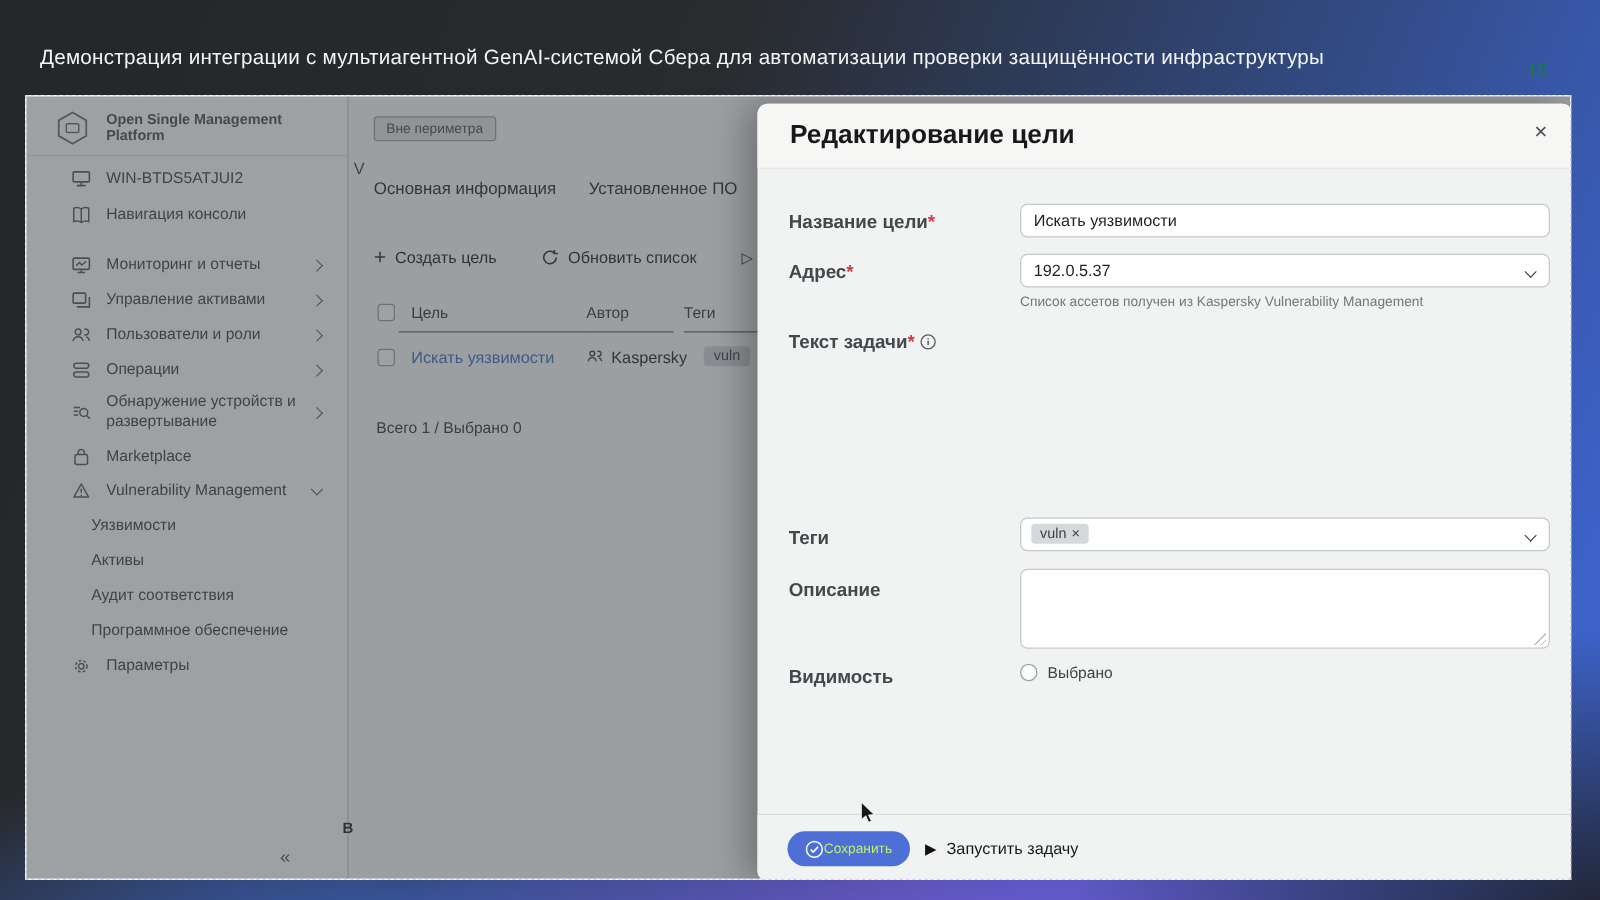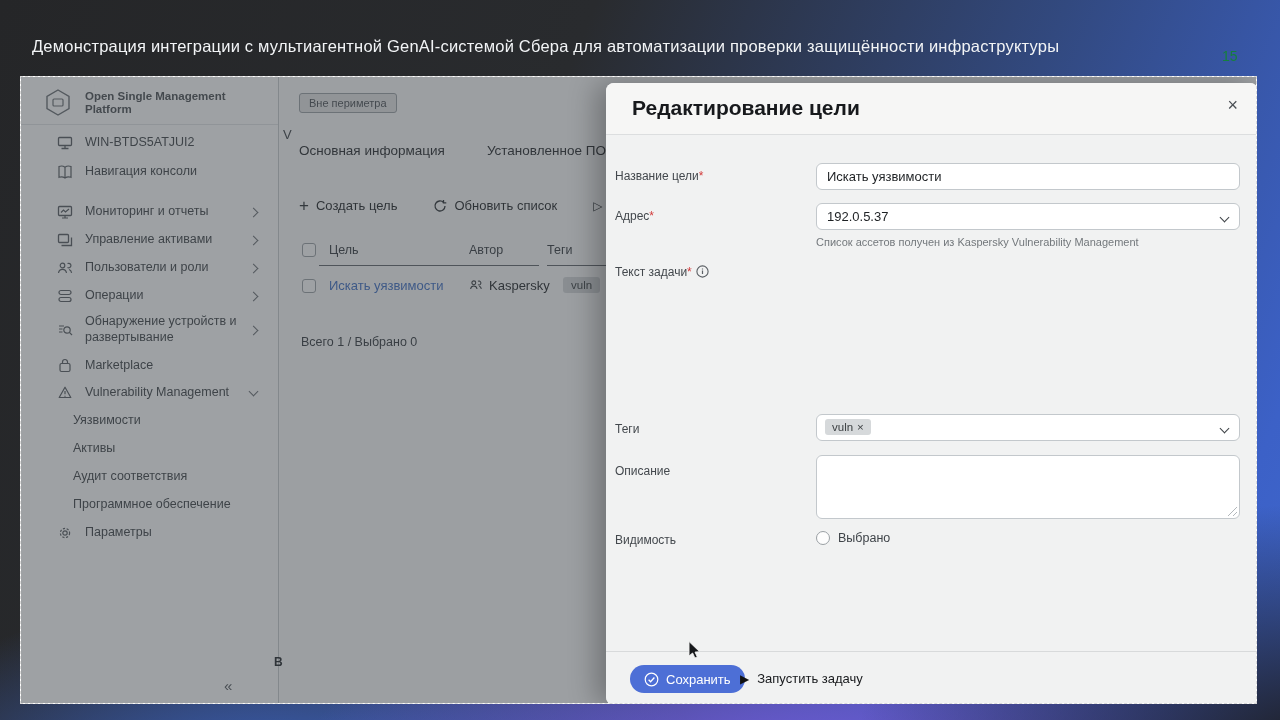--- a/index.html
+++ b/index.html
@@ -42,21 +42,21 @@
   .chev.cd { transform:rotate(45deg); margin-top:-3px; }
   .collapse-glyph { position:absolute; left:203px; top:600px; font-size:15px; color:#54595e; }
   .stray-b { position:absolute; left:252px; top:578px; font-size:12px; color:#202428; font-weight:600;}
 
   
   .content { position:absolute; left:259px; top:0; right:0; bottom:0; background:#fbfbfb; }
   .stray-v { position:absolute; left:3px; top:50px; font-size:13px; color:#3c4146; }
   .page-title-row { position:absolute; left:19px; top:16px; display:flex; align-items:center; gap:20px; }
   .page-title { font-size:26px; font-weight:700; color:#26323e; letter-spacing:.3px; }
   .perimeter-badge { border:1px solid #9aa0a4; border-radius:3px; padding:3px 9px; font-size:11px; color:#4a4f54; background:#e5e5e5; }
-  .tabs { position:absolute; left:19px; top:66px; display:flex; gap:42px; font-size:13.5px; font-weight:500; color:#26292c; }
+  .tabs { position:absolute; left:19px; top:66px; display:flex; gap:26px; font-size:13.5px; font-weight:500; color:#26292c; }
   .actions { position:absolute; left:19px; top:120px; display:flex; align-items:center; font-size:13px; color:#1d2023; }
   .action { display:flex; align-items:center; gap:7px; margin-right:36px; }
   .plus-glyph { font-size:17px; font-weight:400; line-height:1; color:#2a2e32; }
   .tri { font-size:12px; color:#2a2e32; }
   .thead { position:absolute; top:166px; left:19px; display:flex; font-size:12.5px; color:#34393e; font-weight:500; }
   .th { border-bottom:1.5px solid #60656a; padding-bottom:8px; }
   .cb { width:14px; height:14px; border:1px solid #9aa0a5; border-radius:3px; background:#fff; }
   .cb-head { position:absolute; left:22px; top:166px; }
   .cb-row { position:absolute; left:22px; top:202px; }
   .trow { position:absolute; top:200px; left:19px; display:flex; font-size:13px; align-items:center; }
@@ -68,42 +68,42 @@
   .ct { margin-left:10px; width:140px; } .ca { width:80px; } 
 
   
   .modal { position:absolute; left:585px; top:6px; width:652px; height:622px; z-index:10;
     background:#f1f2f2; border-radius:8px; box-shadow:-10px 0 28px rgba(0,0,0,.28); }
   .m-header { position:absolute; left:0; top:0; right:0; height:52px; background:#f6f6f5;
     border-bottom:1px solid #dcdedf; border-radius:8px 8px 0 0; }
   .m-title { position:absolute; left:26px; top:13px; font-size:21px; font-weight:700; color:#17191c; }
   .m-close { position:absolute; right:20px; top:12px; font-size:18px; color:#4a4f54; }
   .m-body { position:absolute; left:0; top:52px; right:0; bottom:54px; }
-  .f-label { position:absolute; left:9px; font-size:12px; color:#43484d; }
+  .f-label { position:absolute; left:25px; font-size:15px; color:#43484d;font-weight:bold; }
   .req { color:#d23b3b; }
   .field { position:absolute; left:210px; width:424px; background:#fff; border:1px solid #c3c8cc; border-radius:6px; }
   .f-input { height:27px; display:flex; align-items:center; padding:0 10px; font-size:13px; color:#1e2124; }
   .f-select { padding-right:30px; }
   .sel-chev { position:absolute; right:11px; top:10px; width:7px; height:7px;
     border-right:1.5px solid #3e4347; border-bottom:1.5px solid #3e4347; transform:rotate(45deg); }
   .helper { position:absolute; left:210px; font-size:11px; color:#73787c; }
   .textarea { padding:7px 12px; font-size:13px; color:#15181b; line-height:1.72; white-space:pre-wrap; }
   .focused { border:2px solid #8aaee8; }
   .caret { display:inline-block; width:1px; height:14px; background:#222; vertical-align:-2px; }
   .resize-h { position:absolute; right:2px; bottom:2px; width:10px; height:10px;
     background:repeating-linear-gradient(-45deg, transparent 0 2.5px, #b2b7bb 2.5px 3.5px);
     clip-path:polygon(100% 0, 100% 100%, 0 100%); }
   .chip { display:inline-flex; align-items:center; gap:4px; background:#d6d9db; border-radius:3px;
     padding:2px 7px; font-size:11.5px; color:#3c4043; margin:4px 0 0 8px; }
   .radio-row { position:absolute; left:210px; display:flex; align-items:center; gap:8px; font-size:12.5px; color:#3f4449; }
   .radio { width:14px; height:14px; border:1px solid #9aa0a4; border-radius:50%; background:#fdfdfd; }
   .info-icon { display:inline-flex; margin-left:4px; vertical-align:-2px; }
   .m-footer { position:absolute; left:0; bottom:0; right:0; height:54px; border-top:1px solid #d8dadb; background:#f1f2f2; border-radius:0 0 8px 8px; }
   .save-btn { position:absolute; left:24px; top:13px; height:28px; background:#4d6fd6; border-radius:14px;
-    display:flex; align-items:center; gap:7px; padding:0 14px; color:#ffffff; font-size:13px; font-weight:500; }
+    display:flex; align-items:center; padding:0 14px; color:#bef264; font-size:11px; font-weight:500; }
   .run-btn { position:absolute; left:134px; top:19px; display:flex; align-items:center; gap:8px; font-size:13px; color:#17191c; font-weight:500; }
   .run-btn .play { font-size:12px; color:#111; }
 
   .cursor { position:absolute; left:688px; top:641px; z-index:50; }
   svg.ic { display:block; }
 </style>
 </head>
 <body>
 
 <div class="titlebar-title">Демонстрация интеграции с мультиагентной GenAI-системой Сбера для автоматизации проверки защищённости инфраструктуры</div>

